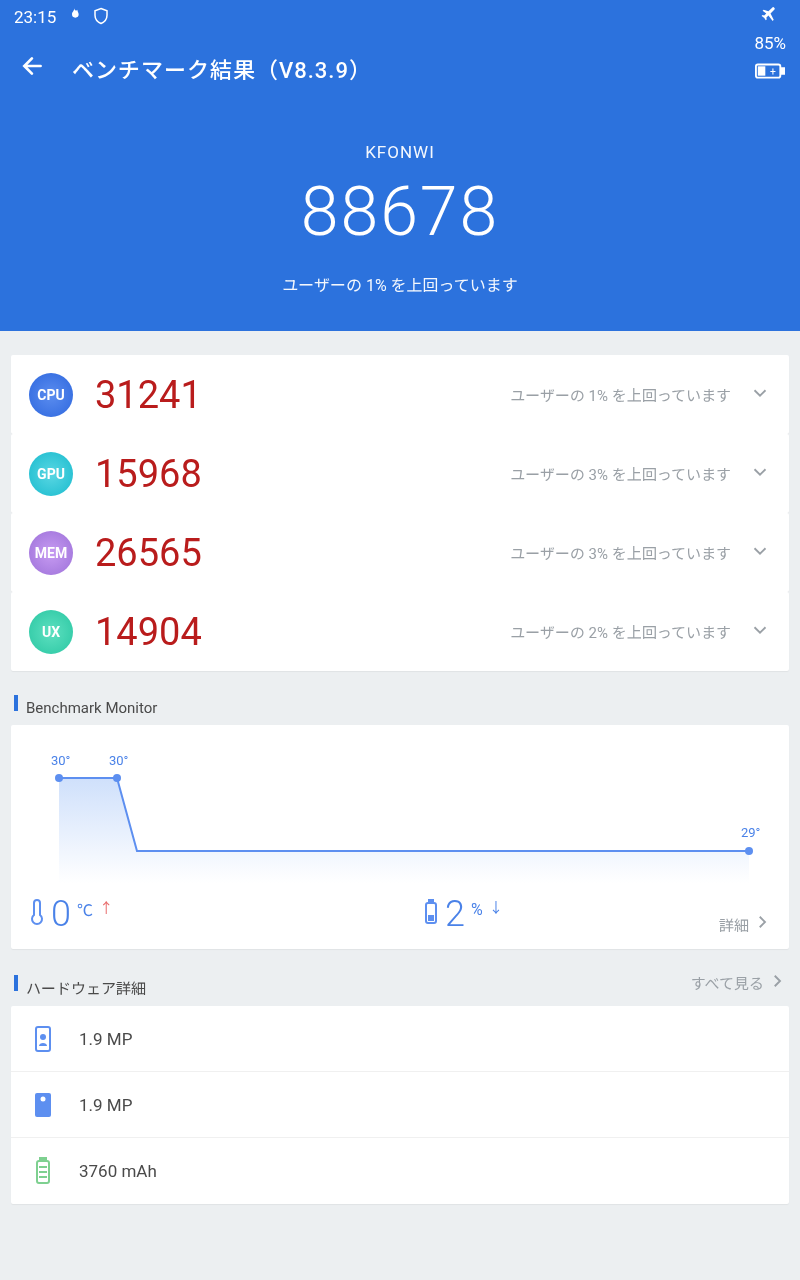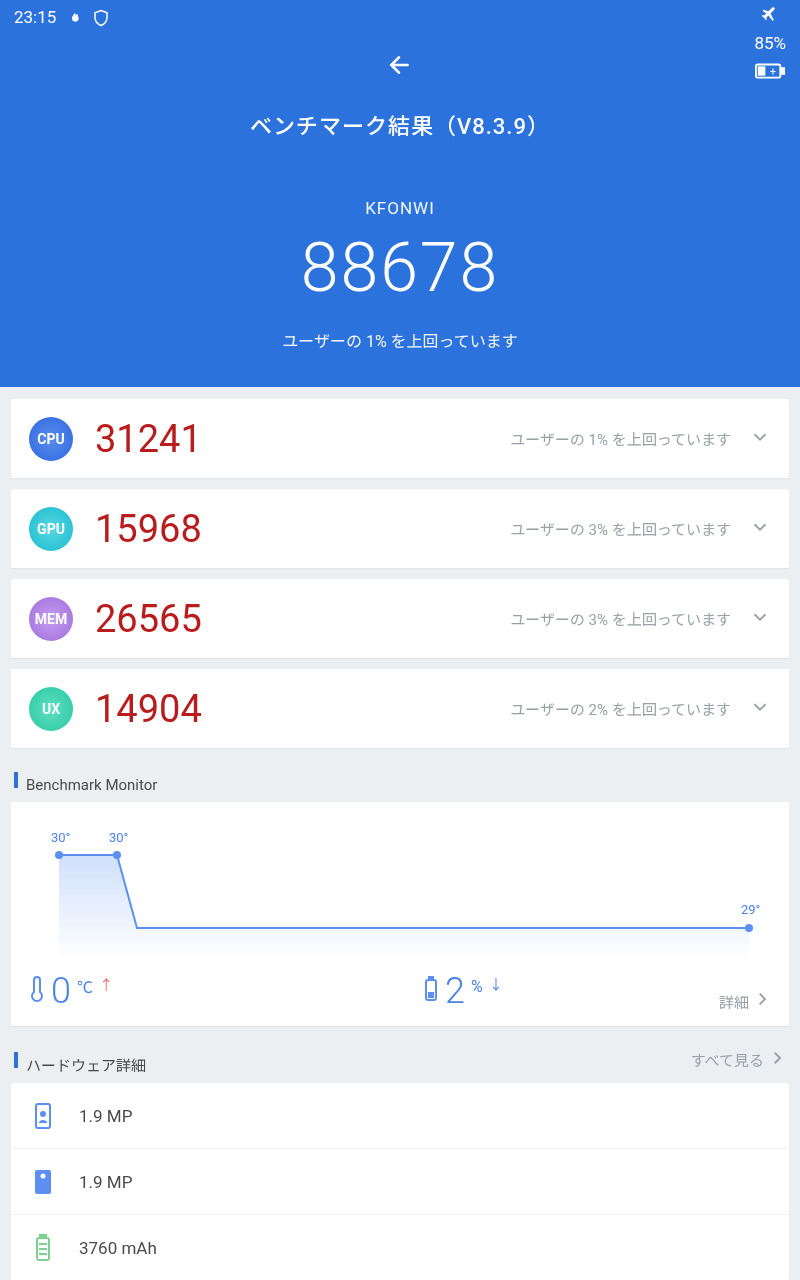--- a/index.html
+++ b/index.html
@@ -1,35 +1,35 @@
 <!DOCTYPE html>
 <html><head>
 <meta charset="utf-8">
 <style>
   * { margin:0; padding:0; box-sizing:border-box; font-family: -apple-system, "Segoe UI", Roboto, "Noto Sans JP", sans-serif; }
   body { width:800px; height:1280px; background:#eceff1; overflow:hidden; }
 
   
   .statusbar { height:34px; background:#2c72dd; color:#fff; display:flex; align-items:center; padding:0 14px; font-size:17px; }
-  .statusbar .left { display:flex; align-items:flex-end; gap:10px; }
+  .statusbar .left { display:flex; align-items:flex-start; gap:10px; }
   .statusbar .right { margin-left:auto; display:flex; align-items:center; gap:10px;flex-direction:column; }
   .sb-icon { display:inline-flex; align-items:center; justify-content:center; }
 
   
-  .header { background:#2c72dd; color:#fff; padding:18px 20px; display:flex; align-items:center; gap:26px;flex-direction:column; }
+  .header { background:#2c72dd; color:#fff; padding:18px 20px; display:flex; align-items:center; gap:26px; }
   .header .title { font-size:22px; font-weight:500; letter-spacing:1px; }
 
   
   .hero { background:#2c72dd; color:#fff; text-align:center; padding:40px 0 35px; }
   .hero .dev { font-size:17px; letter-spacing:1px; opacity:.95; }
   .hero .score { font-size:68px; font-weight:300; margin:10px 0 20px; letter-spacing:2px; }
   .hero .sub { font-size:16px; opacity:.95; }
 
   
-  .rows { padding:12px 11px 0; display:flex; flex-direction:column; gap:11px; }
+  .rows { padding:24px 11px 0; display:flex; flex-direction:column; }
   .row { background:#fff; border-radius:2px; height:79px; display:flex; align-items:center; padding:0 18px; box-shadow:0 1px 1px rgba(0,0,0,.05); }
   .badge { width:44px; height:44px; border-radius:50%; display:flex; align-items:center; justify-content:center; color:#fff; font-weight:700; font-size:14px; margin-right:22px; flex-shrink:0; }
   .badge.cpu { background:radial-gradient(circle,#5b8def 0%,#3b72e3 70%); }
   .badge.gpu { background:radial-gradient(circle,#5ad7e3 0%,#2cc3d4 70%); }
   .badge.mem { background:radial-gradient(circle,#c79bf2 0%,#a97de0 70%); }
   .badge.ux  { background:radial-gradient(circle,#5ee0c0 0%,#39ceab 70%); }
   .row .val { font-size:38px; font-weight:400; color:#b91c1c; }
   .row .rtext { margin-left:auto; font-size:15px; color:#9aa0a6; margin-right:18px; }
   .chev { color:#9aa0a6; }
 

